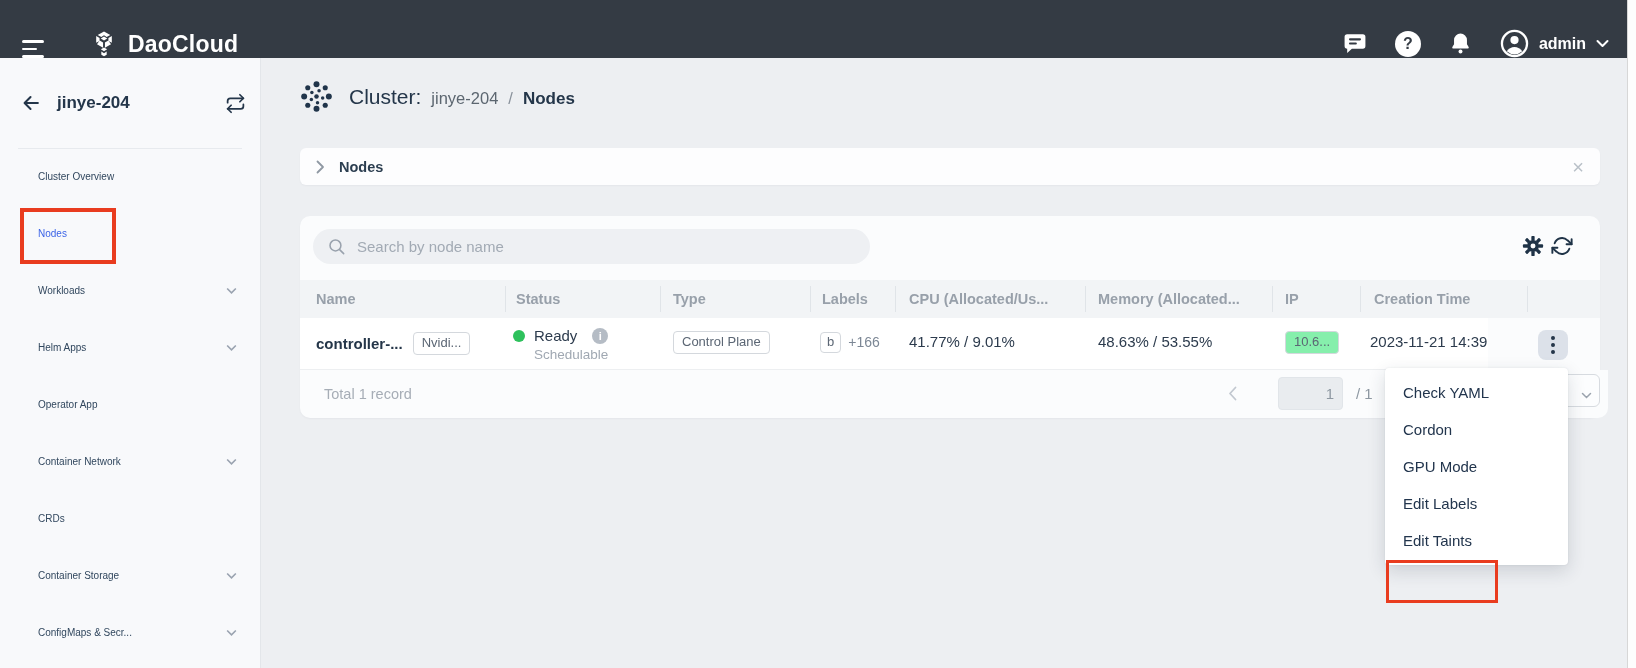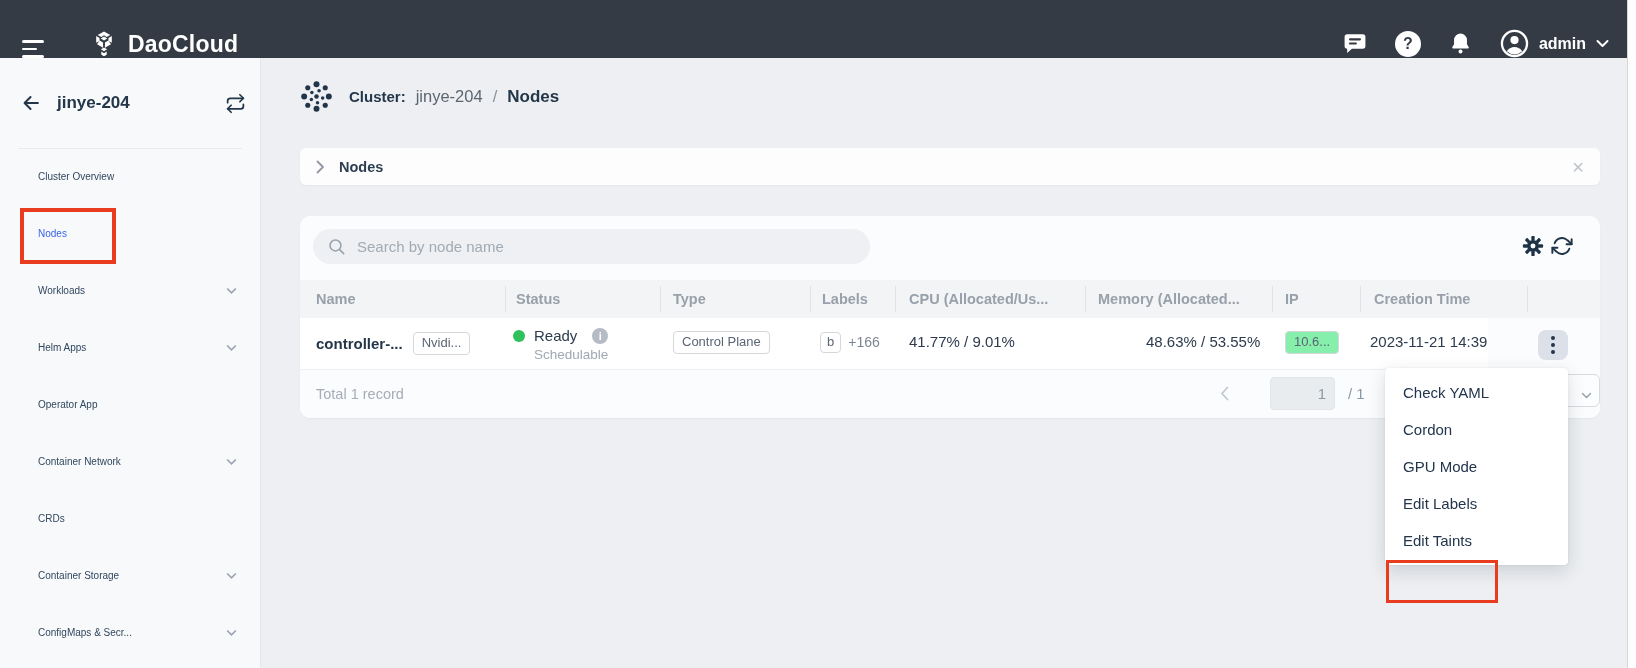--- a/index.html
+++ b/index.html
@@ -24,21 +24,21 @@
   .sidebar-head{position:absolute;top:34px;left:20px;right:14px;display:flex;align-items:center;gap:15px;}
   .cluster-title{flex:1;font-size:17px;font-weight:600;color:#24364a;}
   .sidebar-divider{position:absolute;top:90px;left:18px;right:18px;border-top:1px solid #e7eaee;}
   .side-items{position:absolute;top:90px;left:0;right:0;}
   .side-item{height:57px;display:flex;align-items:center;padding:0 22px 0 38px;font-size:10px;font-weight:500;color:#31475e;cursor:pointer;}
   .side-item .chev{margin-left:auto;display:flex;}
   .side-item.active{color:#3c64e7;}
   
   .page-header{position:absolute;left:298px;top:78px;display:flex;align-items:center;gap:14px;}
   .crumbs{display:flex;align-items:baseline;gap:10px;}
-  .crumb-prefix{font-size:15px;font-weight:700;color:#24364a;}
+  .crumb-prefix{font-size:21px;font-weight:400;color:#24364a;}
   .crumb-cluster{font-size:16.5px;color:#5c6670;}
   .crumb-sep{font-size:16.5px;color:#8a929c;}
   .crumb-current{font-size:17px;font-weight:700;color:#24364a;}
   
   .collapse-bar{position:absolute;left:300px;top:148px;width:1300px;height:37px;background:#fdfdfe;border-radius:6px;
     display:flex;align-items:center;padding:0 16px;box-sizing:border-box;box-shadow:0 1px 2px rgba(20,30,40,.04);}
   .collapse-title{margin-left:14px;font-size:14.5px;font-weight:700;color:#2c3e50;}
   .close-x{margin-left:auto;color:#b9c0c8;font-size:20px;line-height:1;cursor:pointer;}
   
   .card{position:absolute;left:300px;top:216px;width:1300px;height:202px;background:#fbfcfd;border-radius:10px;box-shadow:0 1px 2px rgba(20,30,40,.04);}
@@ -60,21 +60,21 @@
   .tag.small{padding:1px 6px;}
   .status-cell{left:213px;top:9px;}
   .status-line{display:flex;align-items:center;gap:9px;}
   .dot{width:12px;height:12px;border-radius:50%;background:#2ec15c;}
   .info-i{width:16px;height:16px;border-radius:50%;background:#b5bcc5;color:#fff;font-size:11px;font-weight:700;display:flex;align-items:center;justify-content:center;margin-left:6px;}
   .sched{margin-left:21px;margin-top:3px;font-size:13.5px;color:#a0a8b2;}
   .labels-cell{left:520px;top:14px;display:flex;align-items:center;gap:7px;}
   .labels-more{font-size:14px;color:#7c8795;}
   .kebab-btn{position:absolute;left:1238px;top:12px;width:30px;height:30px;border-radius:8px;background:#dce1e9;display:flex;flex-direction:column;align-items:center;justify-content:center;gap:3.5px;cursor:pointer;}
   .kebab-btn i{width:3.8px;height:3.8px;border-radius:50%;background:#25364a;}
-  .tfoot{position:absolute;left:0;top:154px;width:1300px;height:48px;background:#fbfcfd;border-radius:0 0 10px 10px;}
+  .tfoot{position:absolute;left:8px;top:154px;width:1300px;height:48px;background:#fbfcfd;border-radius:0 0 10px 10px;}
   .total-text{position:absolute;left:16px;top:0;line-height:48px;font-size:14.5px;color:#a6adb6;}
   .pg-prev{position:absolute;left:920px;top:16px;cursor:pointer;display:flex;}
   .page-input{position:absolute;left:970px;top:7px;width:65px;height:33px;box-sizing:border-box;background:#e9ecef;border:1px solid #e1e5e9;border-radius:4px;text-align:right;padding-right:8px;font-size:15px;color:#8e98a2;font-family:inherit;outline:none;}
   .pg-total{position:absolute;left:1048px;top:0;line-height:48px;font-size:15px;color:#8e98a2;}
   
   .page-size-select{position:absolute;left:1540px;top:374px;width:60px;height:33px;background:#fcfdfe;border:1px solid #d7dbe0;border-radius:6px;box-sizing:border-box;z-index:5;cursor:pointer;}
   .page-size-select .sel-chev{position:absolute;right:7px;top:11px;}
   .dropdown{position:absolute;left:1385px;top:368px;width:183px;background:#fff;border-radius:4px;padding:6px 0;z-index:6;
     box-shadow:0 6px 18px rgba(31,45,61,.16),0 0 2px rgba(31,45,61,.10);}
   .menu-item{height:37px;line-height:37px;padding-left:18px;font-size:15px;color:#22354d;cursor:pointer;white-space:nowrap;}
@@ -322,21 +322,21 @@
         <div class="sched">Schedulable</div>
       </div>
       <div class="cell" style="left:373px;top:13px;">
         <span class="tag">Control Plane</span>
       </div>
       <div class="cell labels-cell">
         <span class="tag small">b</span>
         <span class="labels-more">+166</span>
       </div>
       <div class="cell" style="left:609px;top:15px;">41.77% / 9.01%</div>
-      <div class="cell" style="left:798px;top:15px;margin-left:48px;">48.63% / 53.55%</div>
+      <div class="cell" style="left:798px;top:15px;">48.63% / 53.55%</div>
       <div class="cell" style="left:985px;top:13px;">
         <span class="tag gray">10.6...</span>
       </div>
       <div class="cell" style="left:1070px;top:15px;">2023-11-21 14:39</div>
       <div class="kebab-btn">
           <i></i>
           <i></i>
           <i></i>
         </div>
     </div>

